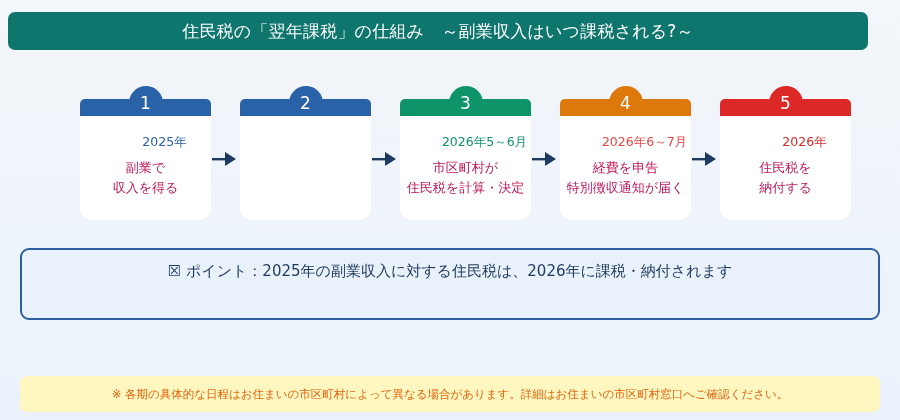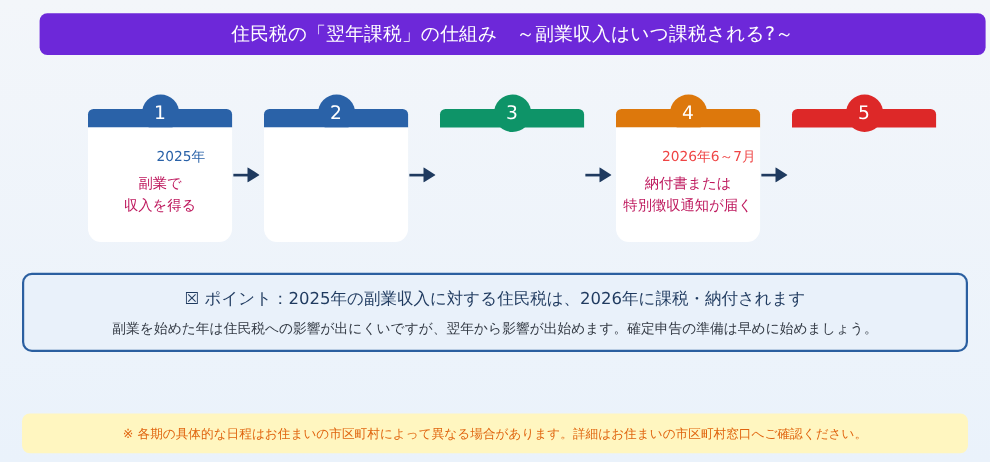--- a/index.html
+++ b/index.html
@@ -3,22 +3,22 @@
 <meta charset="utf-8">
 <style>
   * { box-sizing: border-box; margin: 0; padding: 0; }
   html, body { width: 900px; height: 420px; overflow: hidden; }
   body {
     background: linear-gradient(180deg, #f3f6fa 0%, #eaf2fb 100%);
     font-family: "DejaVu Sans", "Liberation Sans", sans-serif;
     position: relative;
   }
   .header {
-    position: absolute; left: 36px; top: 12px; width: 860px; height: 38px;
-    background: #6d28d9; border-radius: 7px;
+    position: absolute; left: 8px; top: 12px; width: 860px; height: 38px;
+    background: #0f766e; border-radius: 7px;
     color: #ffffff; font-size: 17px; line-height: 38px; text-align: center;
     letter-spacing: 0.2px;
   }
   .step {
     position: absolute; top: 86px; width: 131px; height: 134px;
   }
   .step .bump {
     position: absolute; left: 50%; top: 0; width: 34px; height: 34px;
     margin-left: -17px; border-radius: 50%;
   }
@@ -93,47 +93,56 @@
 
 <svg class="arrow" style="left:372px" viewBox="0 0 24 14">
   <rect x="0" y="6" width="14" height="2.4" fill="#1f3a5f"></rect>
   <polygon points="13,0 24,7 13,14" fill="#1f3a5f"></polygon>
 </svg>
 
 <div class="step" style="left:400px">
   <div class="bump" style="background:#0e9468"></div>
   <div class="tab" style="background:#0e9468"></div>
   <div class="num">3</div>
+  <div class="body">
+    <div class="date" style="color:#0e9468">2026年5～6月</div>
+    <div class="desc">市区町村が
+住民税を計算・決定</div>
+  </div>
 </div>
 
 <svg class="arrow" style="left:532px" viewBox="0 0 24 14">
   <rect x="0" y="6" width="14" height="2.4" fill="#1f3a5f"></rect>
   <polygon points="13,0 24,7 13,14" fill="#1f3a5f"></polygon>
 </svg>
 
 <div class="step" style="left:560px">
   <div class="bump" style="background:#dd780c"></div>
   <div class="tab" style="background:#dd780c"></div>
   <div class="num">4</div>
   <div class="body">
     <div class="date" style="color:#ef4444">2026年6～7月</div>
-    <div class="desc">納付書または
+    <div class="desc">経費を申告
 特別徴収通知が届く</div>
   </div>
 </div>
 
 <svg class="arrow" style="left:692px" viewBox="0 0 24 14">
   <rect x="0" y="6" width="14" height="2.4" fill="#1f3a5f"></rect>
   <polygon points="13,0 24,7 13,14" fill="#1f3a5f"></polygon>
 </svg>
 
 <div class="step" style="left:720px">
   <div class="bump" style="background:#dd2828"></div>
   <div class="tab" style="background:#dd2828"></div>
   <div class="num">5</div>
+  <div class="body">
+    <div class="date" style="color:#dd2828">2026年</div>
+    <div class="desc">住民税を
+納付する</div>
+  </div>
 </div>
 
 <div class="point-box">
   <div class="point-title">☒ ポイント：2025年の副業収入に対する住民税は、2026年に課税・納付されます</div>
-  <div class="point-body">副業を始めた年は住民税への影響が出にくいですが、翌年から影響が出始めます。確定申告の準備は早めに始めましょう。</div>
 </div>
 
 <div class="note-box">※ 各期の具体的な日程はお住まいの市区町村によって異なる場合があります。詳細はお住まいの市区町村窓口へご確認ください。</div>
 
 </body></html>

